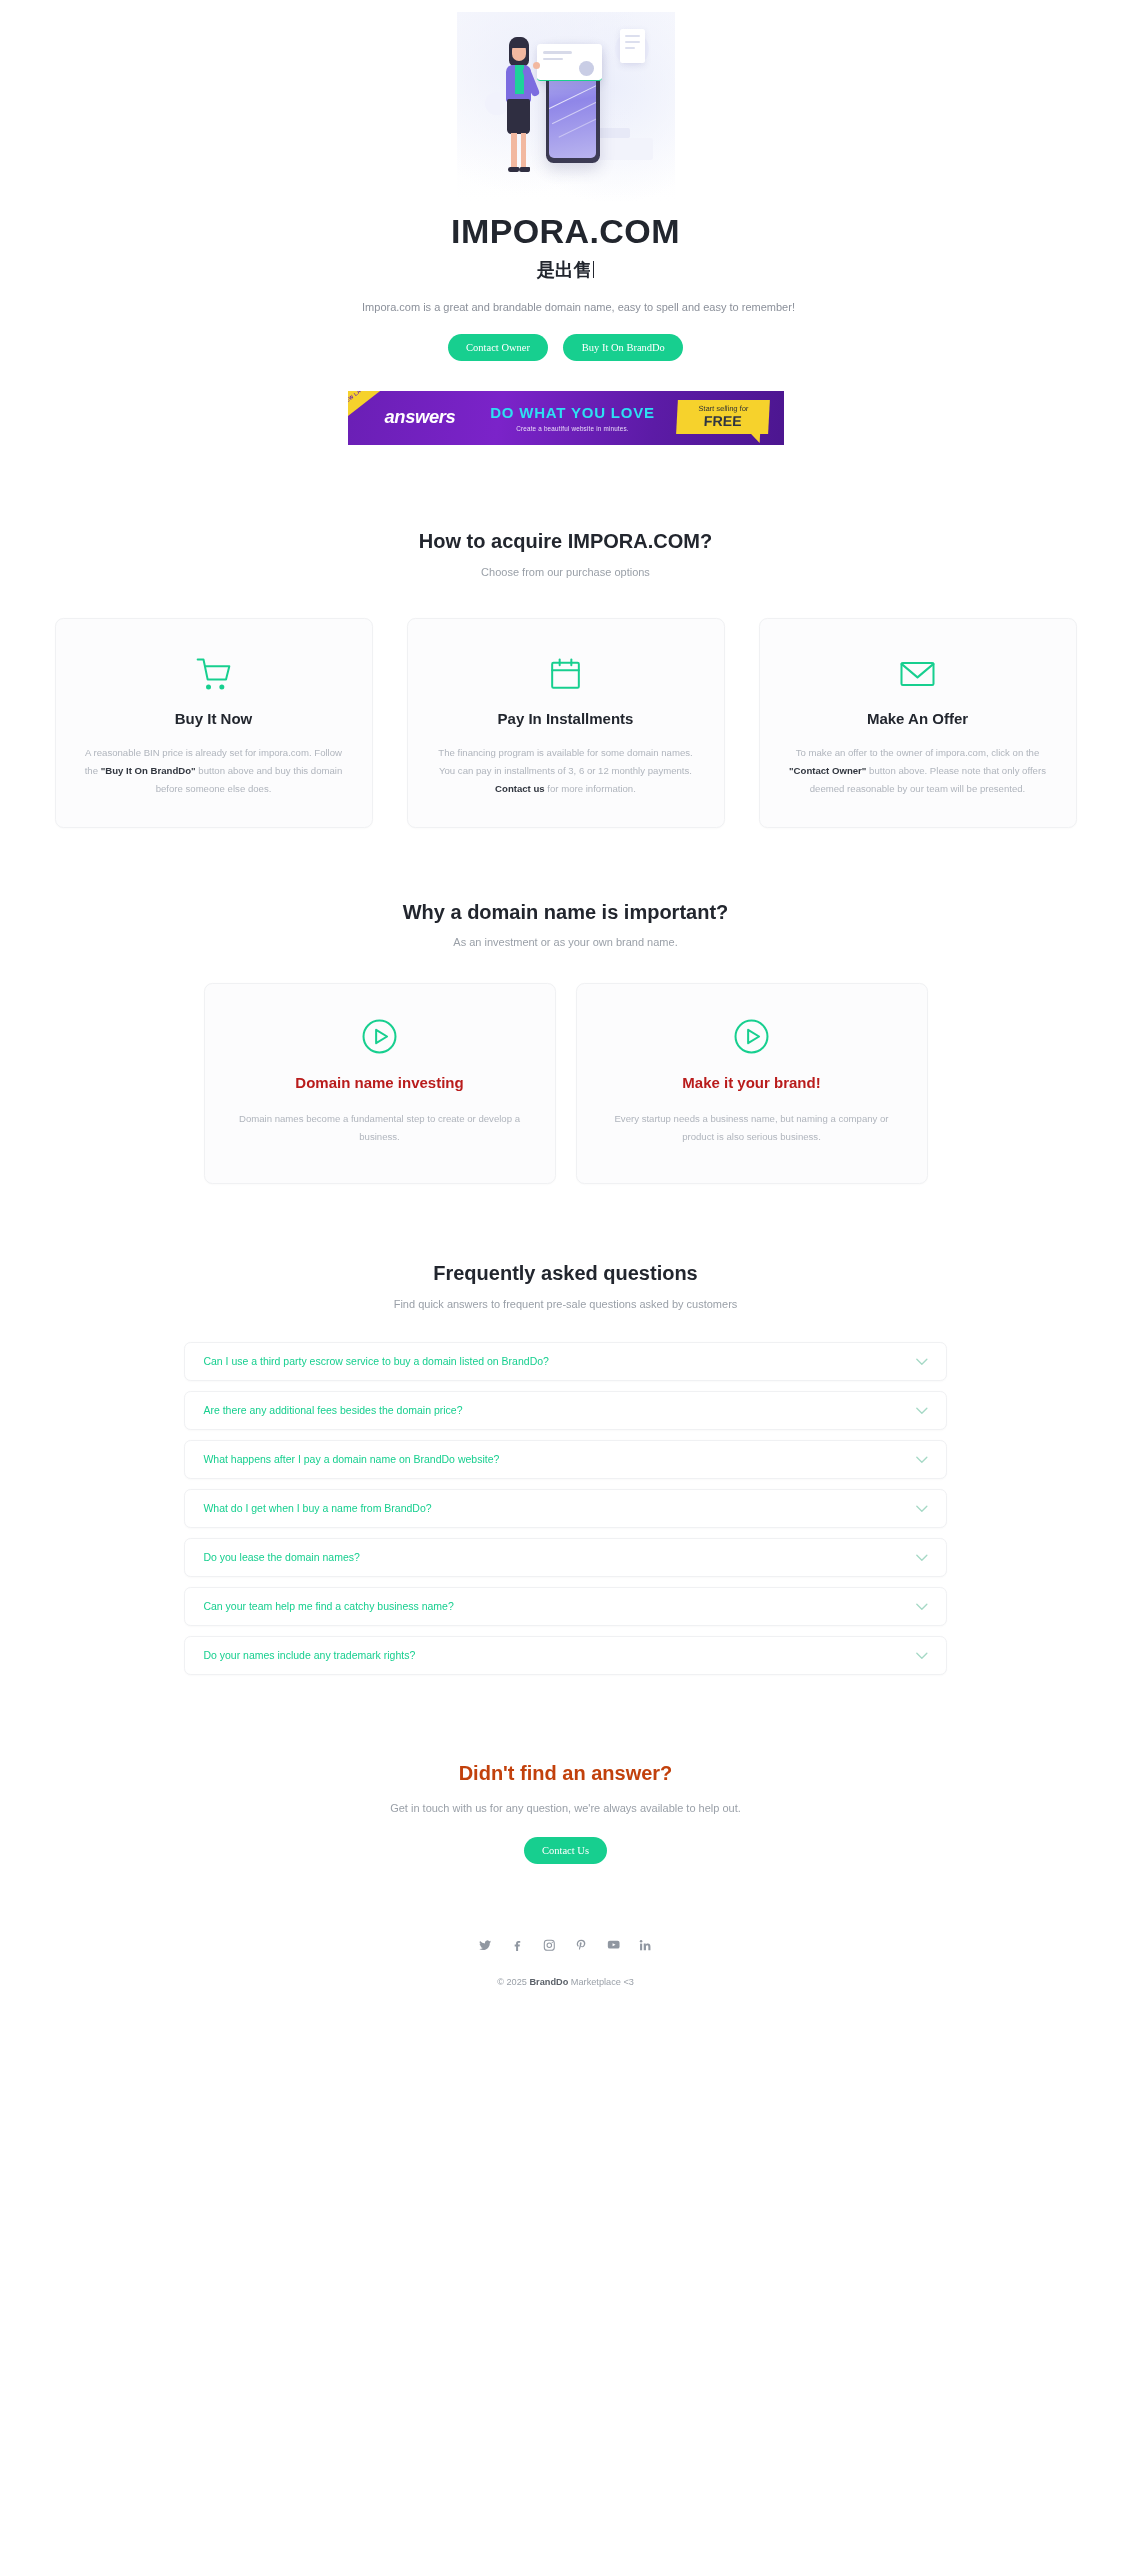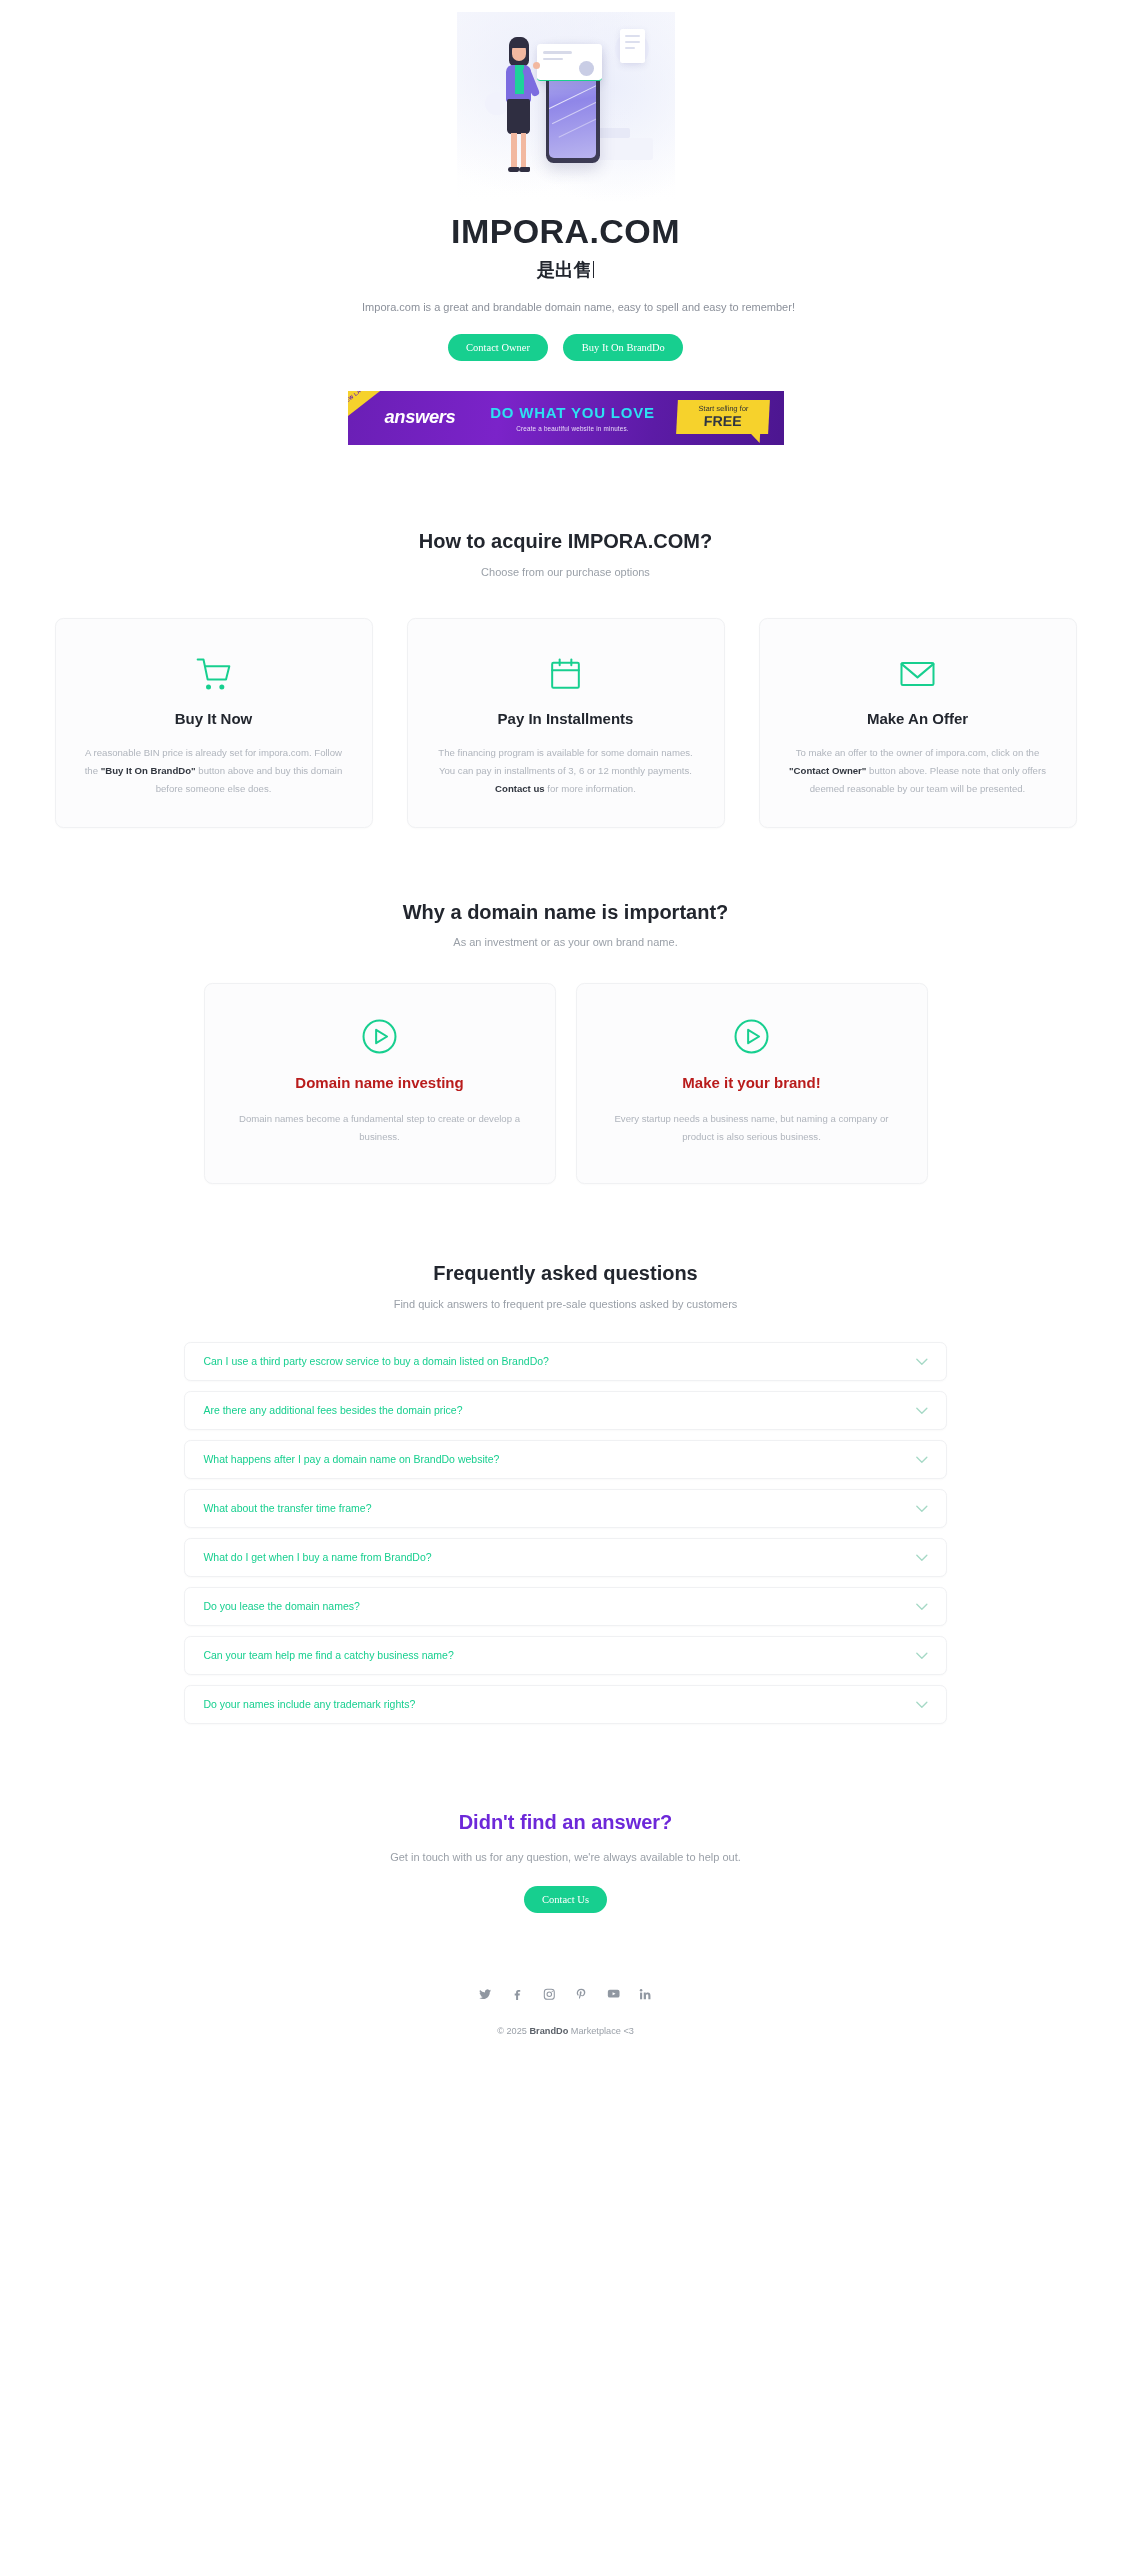--- a/index.html
+++ b/index.html
@@ -217,21 +217,21 @@
     background: #ffffff; border: 0.8px solid #f0f1f3; border-radius: 6.7px;
     height: 39px; display: flex; align-items: center; justify-content: space-between;
     padding: 0 18.4px; margin-bottom: 10px; cursor: pointer;
     box-shadow: 0 0.8px 1.7px rgba(30,35,50,.025);
   }
   .faq-q { font-size: 10.5px; color: #17cf8f; }
   .faq-chev { color: #a6d9c6; display: flex; align-items: center; }
 
   
   .cta { text-align: center; }
-  .cta-title { font-size: 20px; font-weight: bold; color: #6d28d9; }
+  .cta-title { font-size: 20px; font-weight: bold; color: #c2410c; }
   .cta-sub { font-size: 11px; color: #9aa0a8; margin-top: 17px; }
   .cta-btn-wrap { margin-top: 23.5px; }
 
   
   .footer { text-align: center; padding-bottom: 39px; }
   .social {
     display: flex; justify-content: center; align-items: center; gap: 15px;
   }
   .social a {
     width: 17px; height: 17px; display: flex; align-items: center; justify-content: center;
@@ -426,28 +426,20 @@
 
       <div class="faq-item">
         <span class="faq-q">What happens after I pay a domain name on BrandDo website?</span>
         <span class="faq-chev">
           <svg width="11.7" height="7.5" viewBox="0 0 14 9" fill="none" stroke="currentColor" stroke-width="1.6" stroke-linecap="round" stroke-linejoin="round">
               <path d="M1 1.5 L7 7.5 L13 1.5"></path>
             </svg>
         </span>
       </div>
 
-      <div class="faq-item">
-        <span class="faq-q">What about the transfer time frame?</span>
-        <span class="faq-chev">
-          <svg width="11.7" height="7.5" viewBox="0 0 14 9" fill="none" stroke="currentColor" stroke-width="1.6" stroke-linecap="round" stroke-linejoin="round">
-              <path d="M1 1.5 L7 7.5 L13 1.5"></path>
-            </svg>
-        </span>
-      </div>
 
       <div class="faq-item">
         <span class="faq-q">What do I get when I buy a name from BrandDo?</span>
         <span class="faq-chev">
           <svg width="11.7" height="7.5" viewBox="0 0 14 9" fill="none" stroke="currentColor" stroke-width="1.6" stroke-linecap="round" stroke-linejoin="round">
               <path d="M1 1.5 L7 7.5 L13 1.5"></path>
             </svg>
         </span>
       </div>
 

